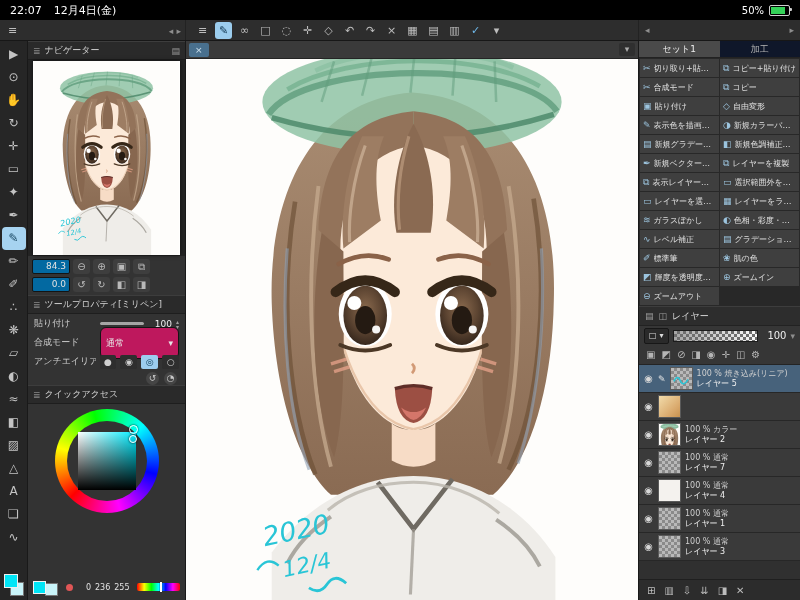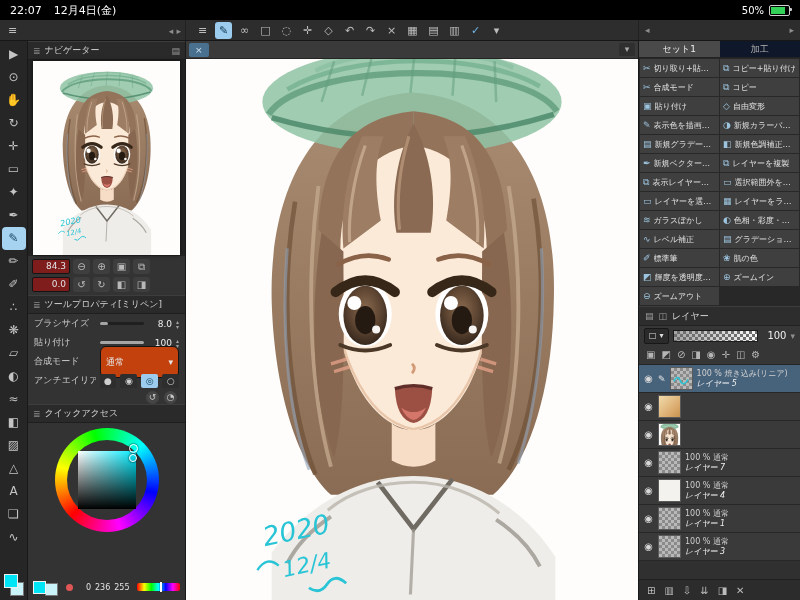--- a/index.html
+++ b/index.html
@@ -44,39 +44,39 @@
   .panel-header{height:17px;background:#2a2a2a;border-bottom:1px solid #1e1e1e;border-top:1px solid #3d3d3d;
                 display:flex;align-items:center;gap:4px;padding:0 5px;font-size:9px;color:#d4d4d4;flex:0 0 auto;}
   .grip{color:#8a8a8a;font-size:9px;}
   .ph-title{white-space:nowrap;overflow:hidden;text-overflow:ellipsis;flex:1;}
   .ph-right{color:#9a9a9a;font-size:9px;}
 
   .nav-thumb{height:196px;background:#242424;display:flex;align-items:center;justify-content:center;flex:0 0 auto;}
   .nav-thumb svg{background:#fff;box-shadow:0 0 4px rgba(0,0,0,.6);}
   .nav-controls{padding:3px 4px;display:flex;flex-direction:column;gap:3px;flex:0 0 auto;}
   .nav-row{display:flex;align-items:center;gap:3px;}
-  .val-box{background:#7f1d1d;border:1px solid #141414;height:13px;line-height:13px;width:30px;
+  .val-box{background:#0369a1;border:1px solid #141414;height:13px;line-height:13px;width:30px;
            font-size:9px;color:#e2e2e2;text-align:right;padding:0 3px;border-radius:2px;}
   .ctl-icon{width:17px;height:15px;border-radius:3px;background:#3e3e3e;color:#b9b9b9;font-size:10px;
             line-height:15px;text-align:center;}
 
   .tp-toolrow{display:flex;align-items:center;gap:5px;padding:3px 5px;height:16px;flex:0 0 auto;}
   .tool-chip{border:1px solid #5d5d5d;background:#2e2e2e;padding:1px 5px;font-size:9px;border-radius:2px;color:#e8e8e8;white-space:nowrap;}
   .stroke-preview{flex:1;height:14px;}
   .lock{width:8px;height:6px;background:#b9b9b9;border-radius:1px;position:relative;margin:2px 3px 0 0;}
   .lock::before{content:'';position:absolute;width:4px;height:4px;border:1.5px solid #b9b9b9;border-bottom:none;
                 border-radius:3px 3px 0 0;left:0.5px;top:-5px;}
 
   .tp-row{display:flex;align-items:center;gap:4px;padding:0 6px;height:19px;font-size:9px;flex:0 0 auto;}
   .tp-label{width:62px;color:#cfcfcf;white-space:nowrap;overflow:hidden;}
   .slider{flex:1;height:3px;background:#1f1f1f;border-radius:2px;position:relative;}
   .slider .fill{position:absolute;left:0;top:0;height:3px;background:#a5a5a5;border-radius:2px;}
   .tp-value{width:24px;text-align:right;color:#eee;}
   .stepper{display:flex;flex-direction:column;line-height:5px;font-size:6px;color:#9f9f9f;}
-  .dropdown{flex:1;background:#c2410c;border:1px solid #141414;height:14px;line-height:14px;padding:8px 5px;
+  .dropdown{flex:1;background:#be185d;border:1px solid #141414;height:14px;line-height:14px;padding:8px 5px;
             display:flex;justify-content:space-between;border-radius:6px;color:#e6e6e6;}
   .aa-btn{width:17px;height:14px;background:#2e2e2e;border-radius:2px;text-align:center;line-height:14px;font-size:9px;color:#cfcfcf;}
   .aa-btn.active{background:#9ccdee;color:#17455f;}
   .tp-btnrow{display:flex;justify-content:flex-end;gap:5px;padding:0 8px;height:14px;align-items:center;flex:0 0 auto;}
   .round-btn{width:13px;height:13px;border-radius:50%;background:#454545;color:#c9c9c9;font-size:9px;line-height:13px;text-align:center;}
 
   .cc-area{position:relative;flex:1;min-height:108px;}
   .wheel{position:absolute;left:50%;top:5px;transform:translateX(-50%);width:104px;height:104px;border-radius:50%;
          background:conic-gradient(from 225deg,#f00,#ff0,#0f0,#0ff,#00f,#f0f,#f00);}
   .wheel::after{content:'';position:absolute;inset:12px;border-radius:50%;background:#333;}
@@ -144,21 +144,21 @@
   .thumb.checker,.thumb.checker_sig{
      background-color:#b9b9b9;
      background-image:linear-gradient(45deg,#8a8a8a 25%,transparent 25%,transparent 75%,#8a8a8a 75%),
                       linear-gradient(45deg,#8a8a8a 25%,transparent 25%,transparent 75%,#8a8a8a 75%);
      background-size:6px 6px;background-position:0 0,3px 3px;}
   .thumb.paper{background:linear-gradient(135deg,#f2dcab,#d9a86b 70%,#c8924f);}
   .thumb.white{background:#f4f2ee;}
   .thumb svg{position:absolute;inset:0;}
   .layer-text{flex:1;min-width:0;line-height:10px;}
   .layer-text .l1{font-size:8px;color:#cfcfcf;white-space:nowrap;overflow:hidden;text-overflow:ellipsis;}
-  .layer-text .l2{font-size:8px;color:#efefef;white-space:nowrap;overflow:hidden;text-overflow:ellipsis;font-style:italic;}
+  .layer-text .l2{font-size:8px;color:#efefef;white-space:nowrap;overflow:hidden;text-overflow:ellipsis;}
   .layers-bottom{height:20px;background:#2c2c2c;border-top:1px solid #1f1f1f;display:flex;align-items:center;
                  gap:9px;padding:0 8px;flex:0 0 auto;}
   .lb-icon{color:#bdbdbd;font-size:10px;}
   .hidden-defs{position:absolute;width:0;height:0;overflow:hidden;}
 </style>
 </head>
 <body>
 
 <svg class="hidden-defs" aria-hidden="true">
   <defs>
@@ -343,31 +343,20 @@
           <span class="ctl-icon">◧</span>
           <span class="ctl-icon">◨</span>
         </div>
       </div>
 
       <div class="panel-header">
         <span class="grip">≣</span>
         <span class="ph-title">ツールプロパティ[ミリペン]</span>
       </div>
       <div class="tp-row">
-        <span class="tp-label">ブラシサイズ</span>
-        <span class="slider">
-            <span class="fill" style="width:18%"></span>
-          </span>
-        <span class="tp-value">8.0</span>
-        <span class="stepper">
-          <span>▴</span>
-            <span>▾</span>
-        </span>
-      </div>
-      <div class="tp-row">
         <span class="tp-label">貼り付け</span>
         <span class="slider">
             <span class="fill" style="width:100%"></span>
           </span>
         <span class="tp-value">100</span>
         <span class="stepper">
           <span>▴</span>
             <span>▾</span>
         </span>
       </div>
@@ -577,20 +566,24 @@
             <span class="eye-icon">◉</span>
             <div class="thumb paper"></div>
           </div>
           <div class="layer-row">
             <span class="eye-icon">◉</span>
             <div class="thumb girl">
               <svg viewBox="40 30 220 300" preserveAspectRatio="xMidYMid slice">
                 <use href="#artwork"></use>
               </svg>
             </div>
+            <div class="layer-text">
+              <div class="l1">100 % カラー</div>
+              <div class="l2">レイヤー 2</div>
+            </div>
           </div>
           <div class="layer-row">
             <span class="eye-icon">◉</span>
             <div class="thumb checker"></div>
             <div class="layer-text">
               <div class="l1">100 % 通常</div>
               <div class="l2">レイヤー 7</div>
             </div>
           </div>
           <div class="layer-row">

